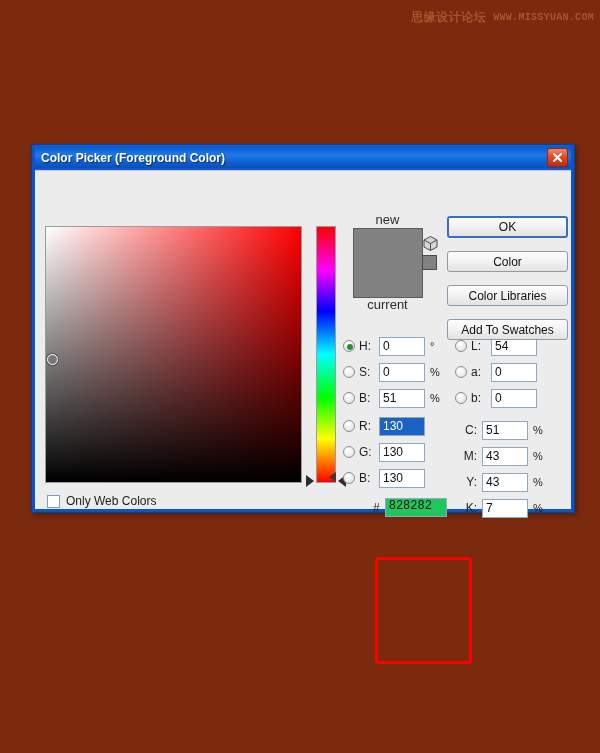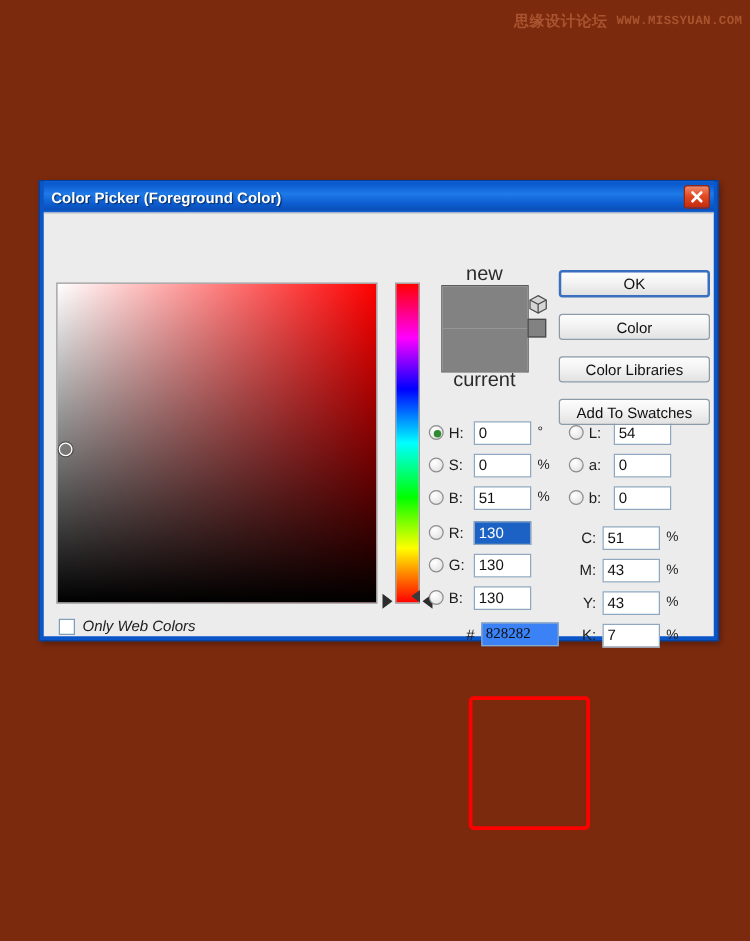--- a/index.html
+++ b/index.html
@@ -129,30 +129,30 @@
     position: absolute;
     left: 12px; top: 323px;
     display: flex; align-items: center; gap: 6px;
     cursor: pointer;
   }
   .xp-check {
     width: 13px; height: 13px;
     background: #ffffff;
     border: 1px solid #7f9db9;
   }
-  #webcolors-label { font-size: 12px; color: #202020; font-style: italic; }
+  #webcolors-label { font-size: 12px; color: #202020; }
 
   
   #preview-block {
     position: absolute;
     left: 310px; top: 42px;
     width: 85px;
   }
   .preview-cap {
-    font-size: 16px; color: #2b2b2b;
+    font-size: 13px; color: #2b2b2b;
     text-align: center; line-height: 14px;
   }
   #swatch-box {
     width: 70px; height: 70px;
     margin: 1px auto 0 auto;
     border: 1px solid #5a5a5a;
   }
   #swatch-new, #swatch-current { width: 100%; height: 50%; }
 
   #side-icons {
@@ -235,22 +235,22 @@
   
   #hex-row {
     position: absolute;
     left: 338px; top: 327px;
     display: flex; align-items: center;
   }
   #hex-sign { font-size: 12px; color: #1d1d1d; margin-right: 5px; }
   #hex-input {
     width: 62px; height: 19px;
     border: 1px solid #8fa8c0;
-    background: #3b82f6;
-    font-family: Liberation Serif, serif;
+    background: #22c55e;
+    font-family: Liberation Mono, monospace;
     font-size: 12px;
     color: #101010;
     padding: 0 3px;
   }
 
   
   #button-col {
     position: absolute;
     left: 412px; top: 35px;
     width: 121px;

